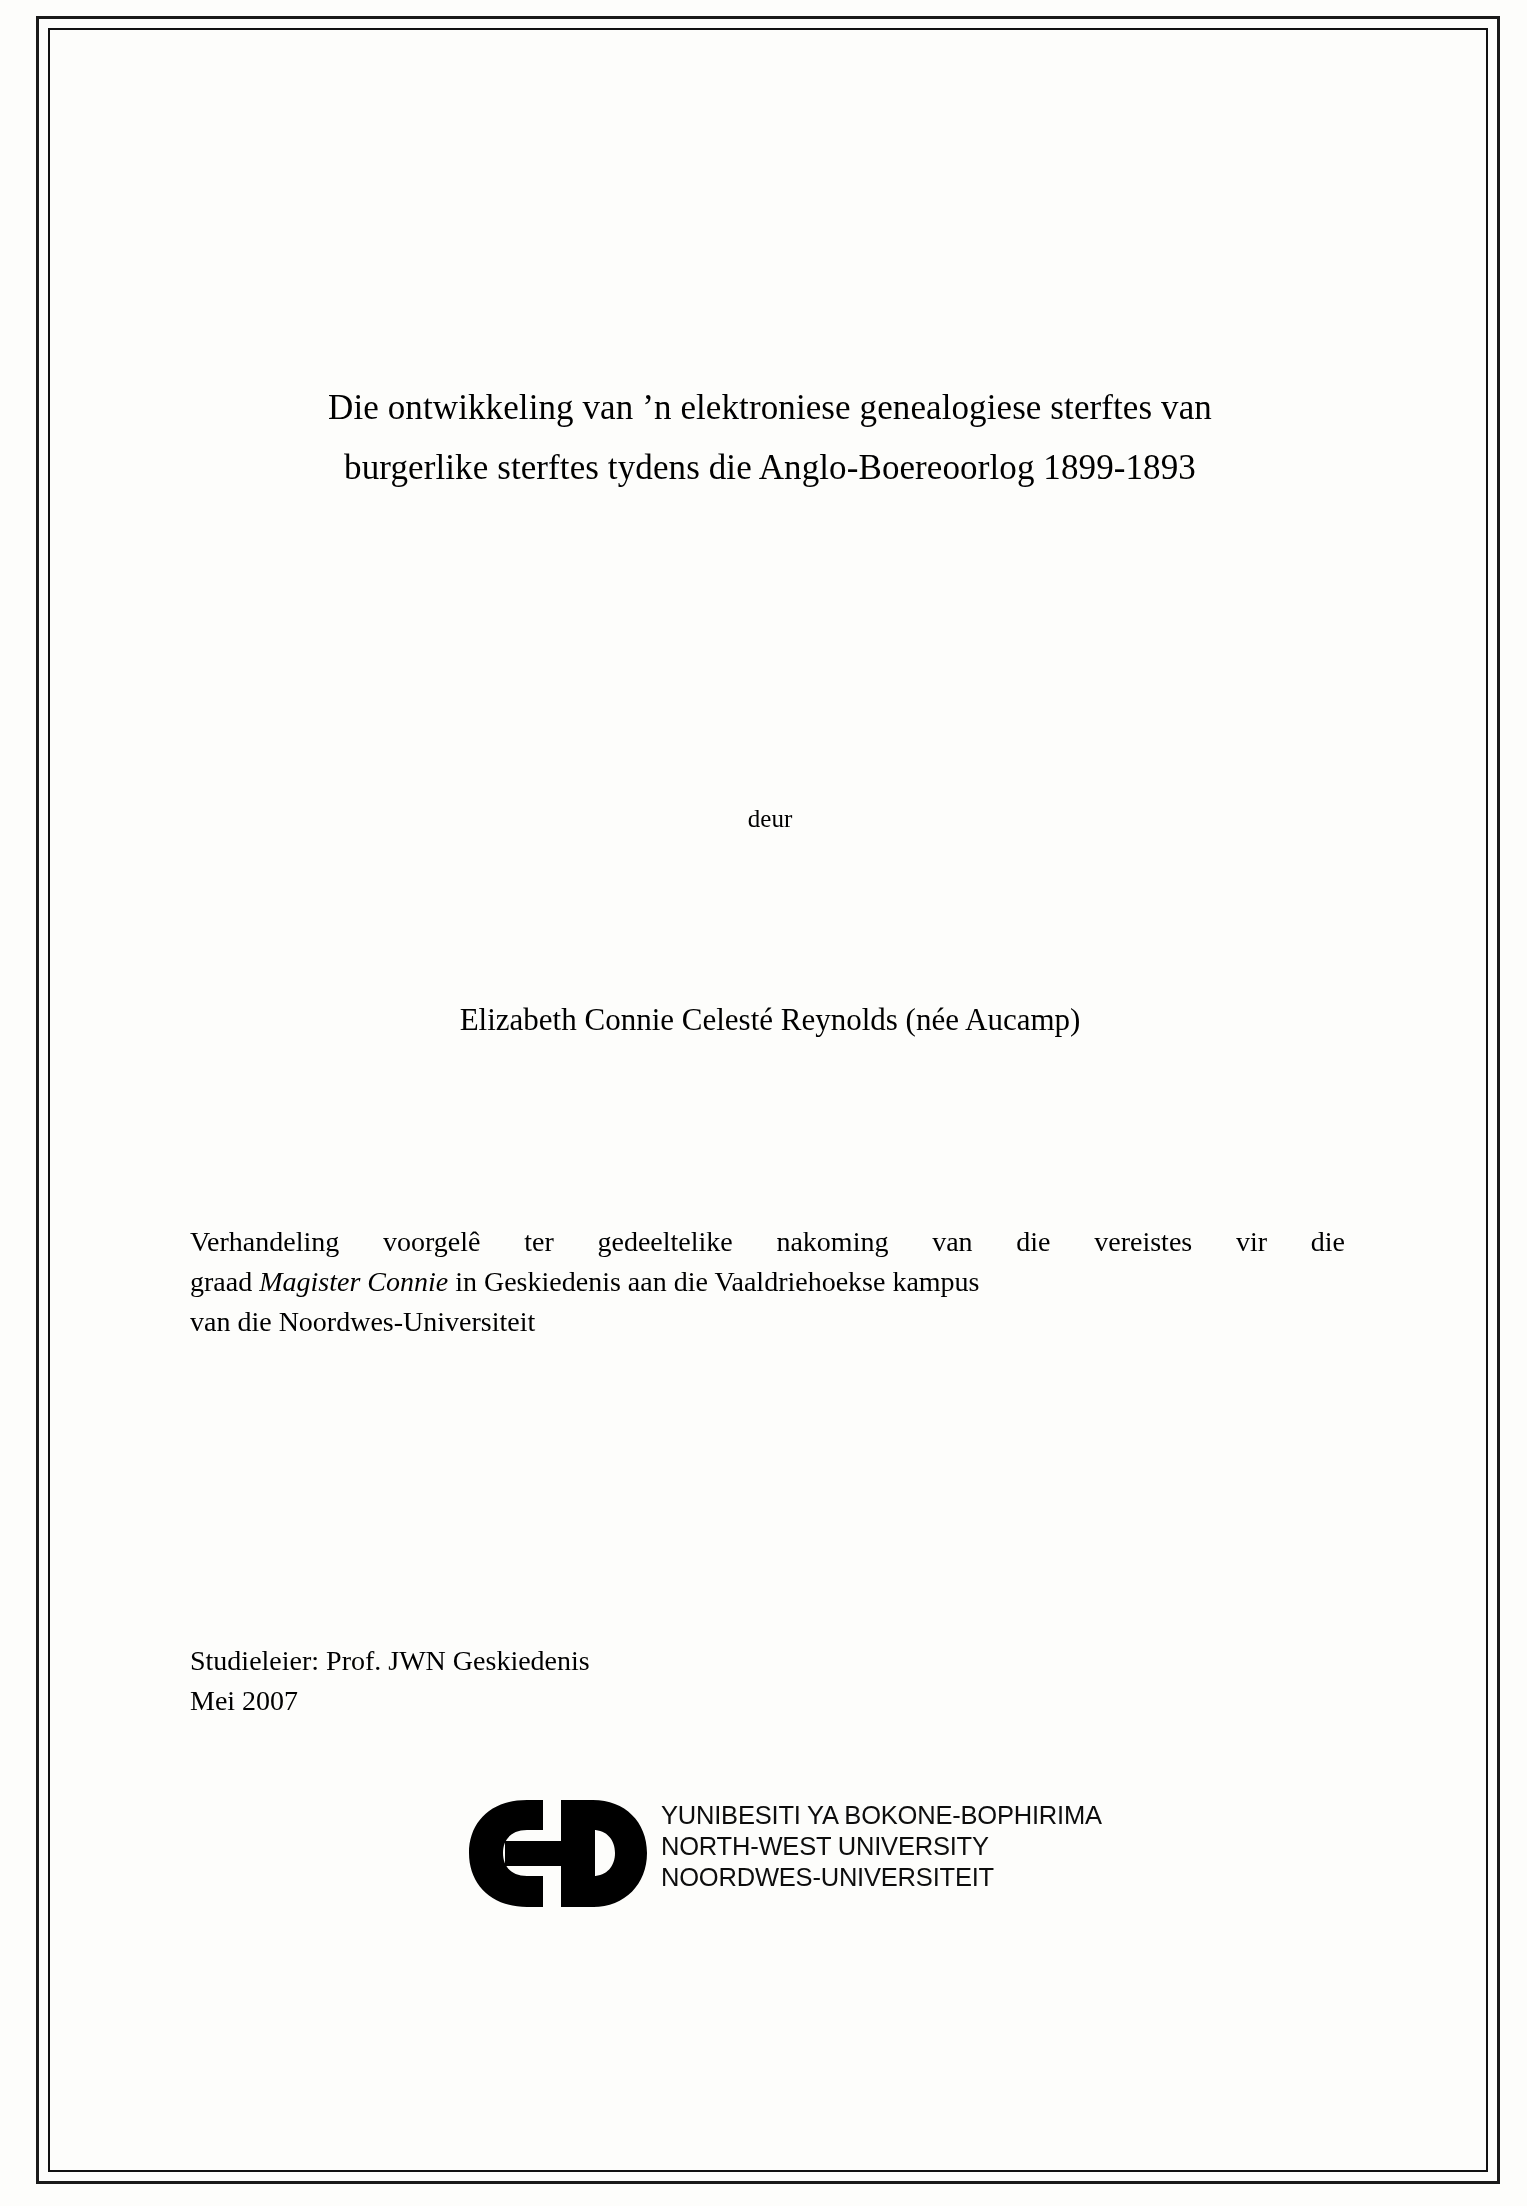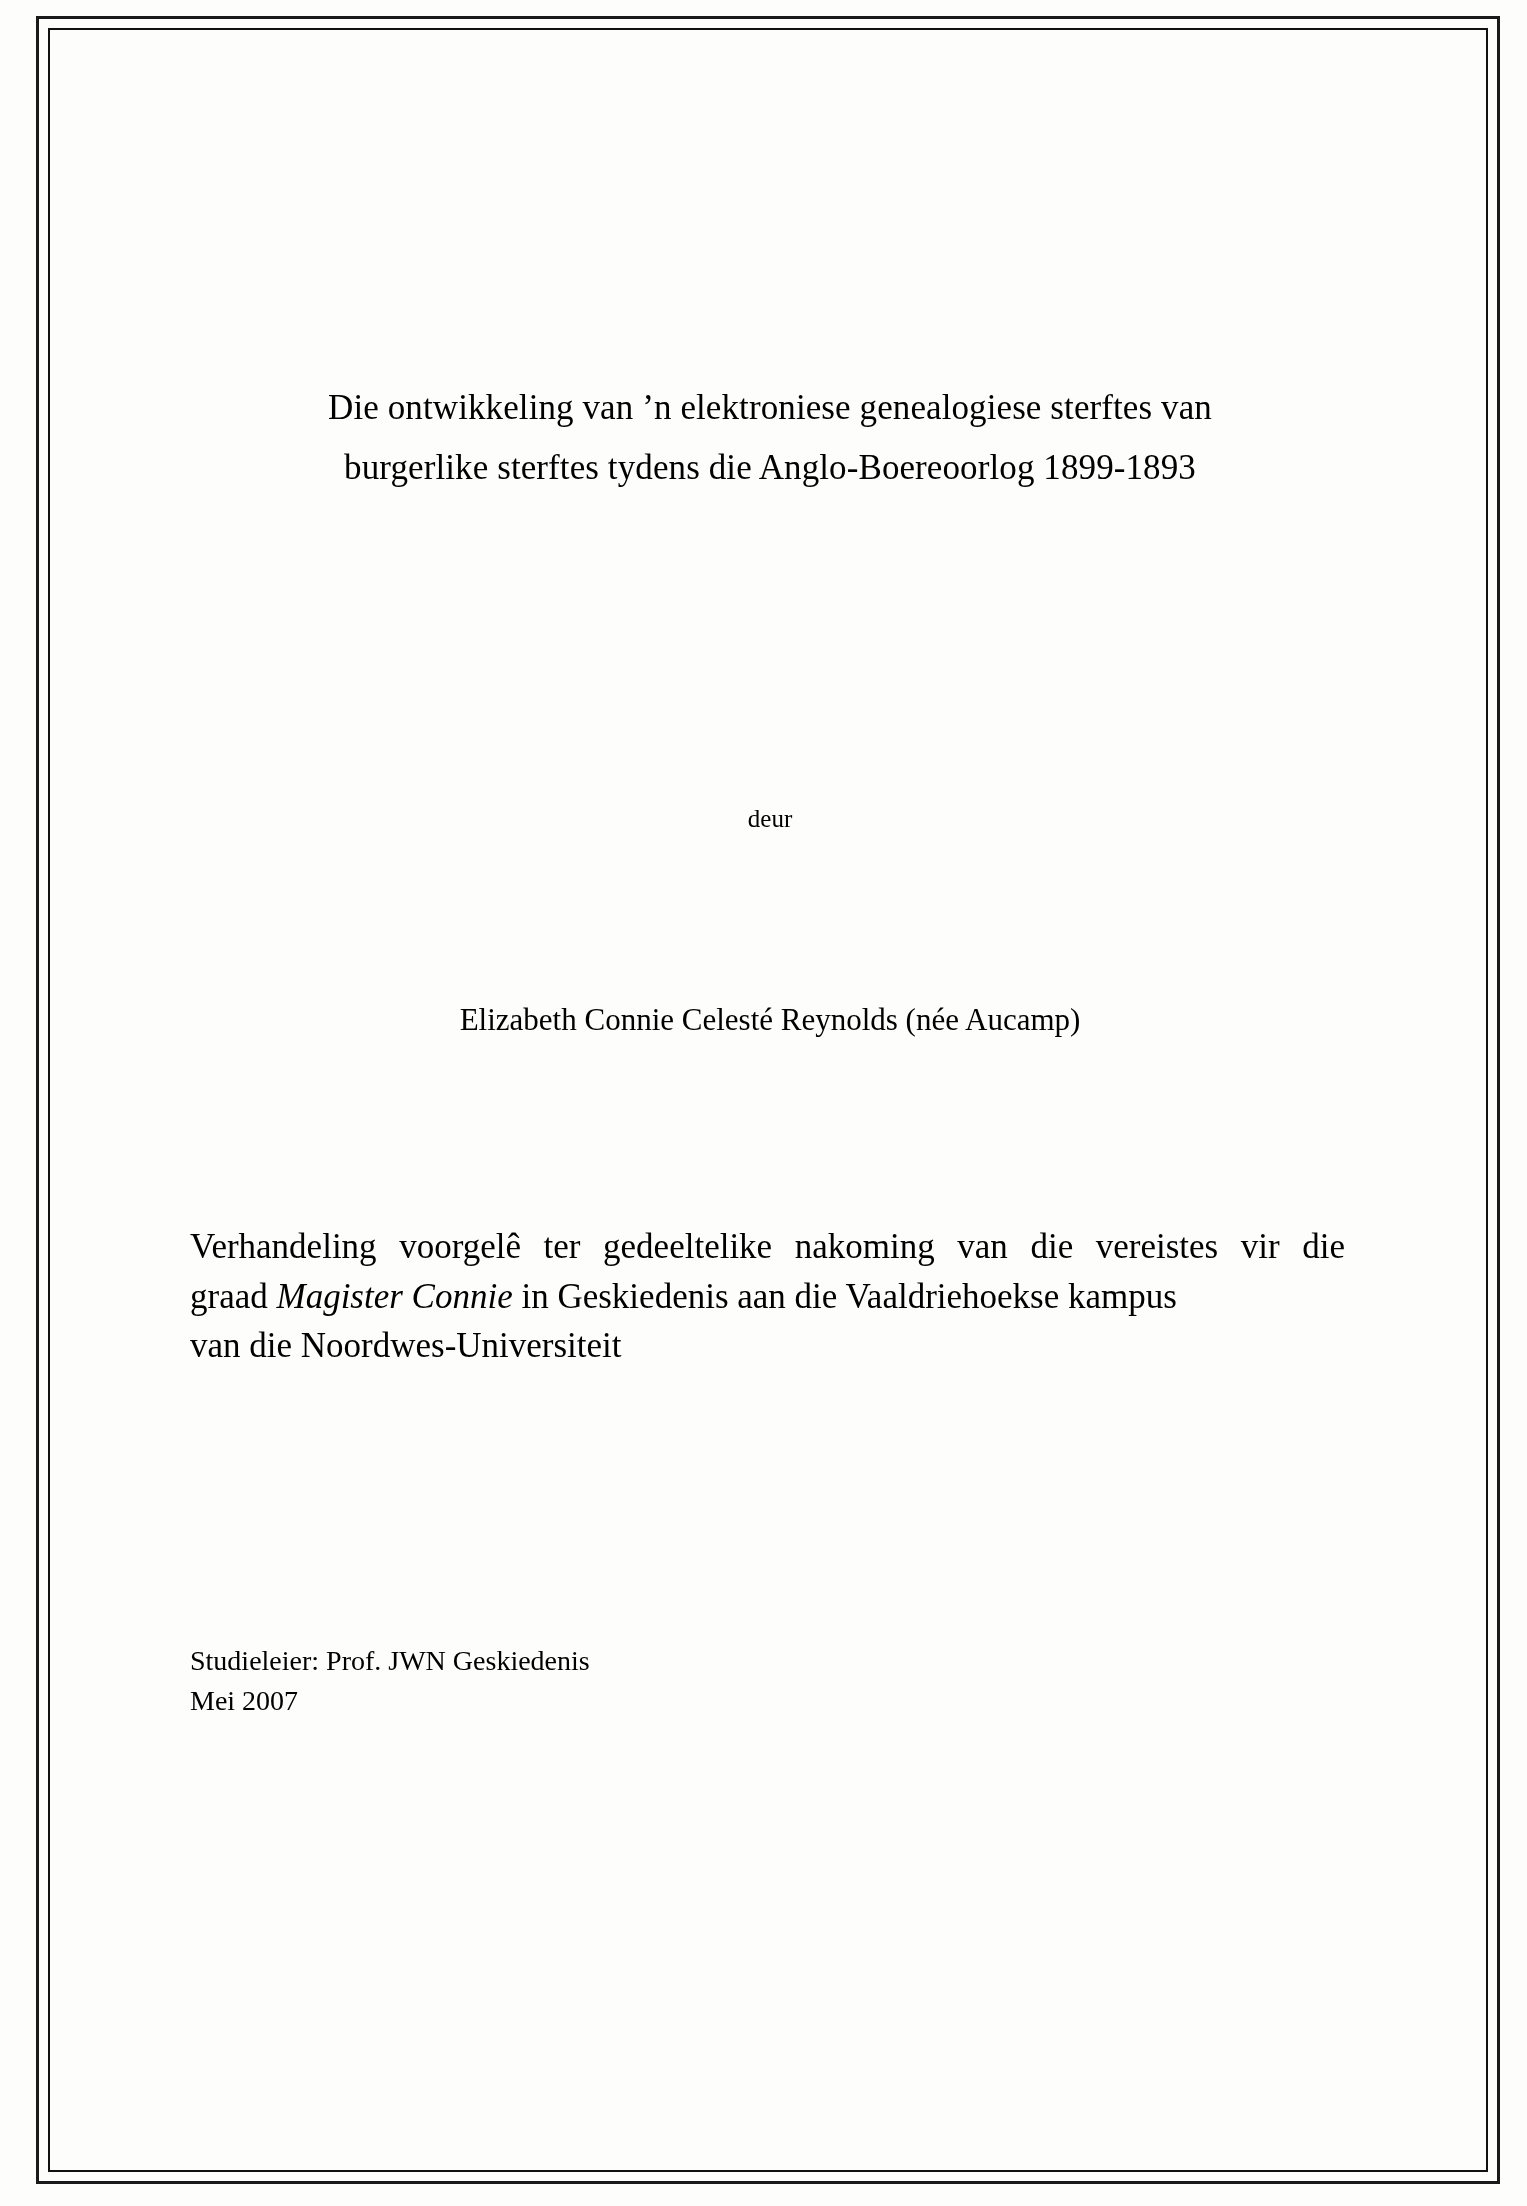--- a/index.html
+++ b/index.html
@@ -83,21 +83,21 @@
     text-align: center;
     font-size: 31px;
     margin-top: 44px;
   }
 
   .statement {
     position: absolute;
     top: 1222px;
     left: 0;
     width: 1155px;
-    font-size: 35px;
+    font-size: 28px;
     line-height: 1.42;
     text-align: justify;
     text-justify: inter-word;
   }
   .statement .line2,
   .statement .line3 {
     display: block;
     text-align: left;
   }
   .statement .line1 {
@@ -165,14 +165,27 @@
     <span class="line1">Verhandeling voorgelê ter gedeeltelike nakoming van die vereistes vir die</span>
     <span class="line2"><span>graad </span><span class="it">Magister Connie</span><span> in Geskiedenis aan die Vaaldriehoekse kampus</span></span>
     <span class="line3">van die Noordwes-Universiteit</span>
   </div>
 
   <div class="supervisor">
     <span>Studieleier: Prof. JWN Geskiedenis</span>
     <span>Mei 2007</span>
   </div>
 
+  <div class="logo-wrap">
+    <svg class="logo-mark" viewBox="0 0 190 115">
+      <path d="M62 4 C26 4 4 26 4 57 C4 88 26 111 62 111 L78 111 L78 80 L62 80 C46 80 38 70 38 57 C38 44 46 34 62 34 L78 34 L78 4 Z" fill="#000000"></path>
+      <rect x="40" y="45" width="66" height="25" fill="#000000"></rect>
+      <path d="M96 4 L128 4 C160 4 182 26 182 57 C182 88 160 111 128 111 L96 111 L96 80 L128 80 C142 80 150 70 150 57 C150 44 142 34 128 34 L96 34 Z" fill="#000000"></path>
+      <rect x="96" y="34" width="34" height="77" fill="#000000"></rect>
+    </svg>
+    <div class="logo-text">
+      <span>YUNIBESITI YA BOKONE-BOPHIRIMA</span>
+      <span>NORTH-WEST UNIVERSITY</span>
+      <span>NOORDWES-UNIVERSITEIT</span>
+    </div>
+  </div>
 
 </div>
 
 </body></html>

